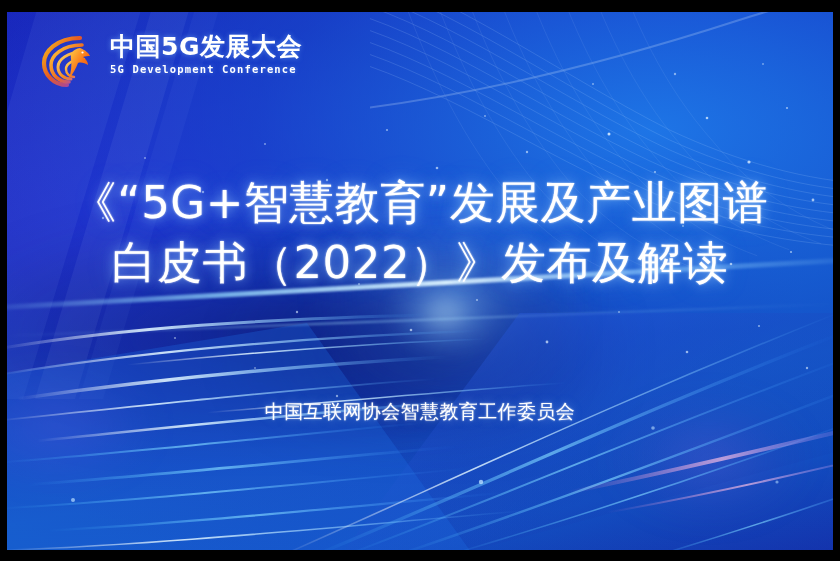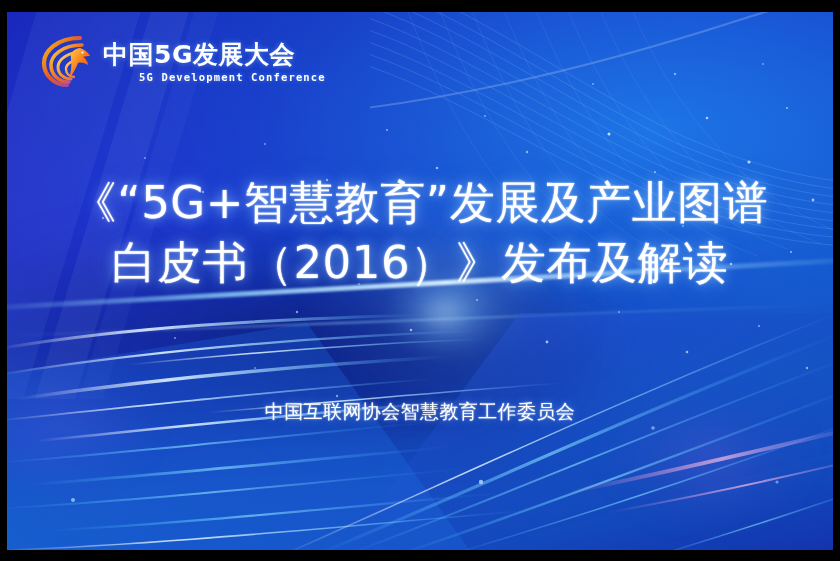--- a/index.html
+++ b/index.html
@@ -110,22 +110,22 @@
   
   .stars { left: 0; top: 0; width: 100%; height: 100%; }
   .stars svg { width: 100%; height: 100%; display: block; }
 
   
   .logo-lockup {
     position: absolute;
     left: 33px;
     top: 20px;
     display: flex;
-    align-items: center;
-    gap: 9px;
+    align-items: flex-start;
+    gap: 16px;
   }
   .logo-mark { width: 54px; height: 58px; display: block; flex: none; }
   .logo-text-wrap { display: flex; flex-direction: column; line-height: 1; padding-top: 2px; }
   .logo-cn {
     font-family: "DejaVu Sans", "Liberation Sans", sans-serif;
     font-size: 25px;
     font-weight: 700;
     color: #ffffff;
     letter-spacing: 0.5px;
     white-space: nowrap;
@@ -133,21 +133,20 @@
   }
   .logo-en {
     margin-top: 5px;
     font-family: "DejaVu Sans Mono", "Liberation Mono", monospace;
     font-size: 10.5px;
     font-weight: 700;
     color: #ffffff;
     letter-spacing: 1.15px;
     white-space: nowrap;
     text-shadow: 0 0 4px rgba(130,190,255,0.5);
-    margin-left: 36px;
   }
 
   
   .title-block {
     position: absolute;
     left: 0;
     top: 161px;
     width: 826px;
     text-align: center;
   }
@@ -378,21 +377,21 @@
         <circle cx="42.5" cy="20.5" r="1.1" fill="#ffffff"></circle>
       </svg>
       <div class="logo-text-wrap">
         <div class="logo-cn">中国5G发展大会</div>
         <div class="logo-en">5G Development Conference</div>
       </div>
     </div>
 
     <div class="title-block">
       <div class="title-line">《“5G+智慧教育”发展及产业图谱</div>
-      <div class="title-line">白皮书（2016）》发布及解读</div>
+      <div class="title-line">白皮书（2022）》发布及解读</div>
     </div>
 
     <div class="credits">
       <div class="credit-line">中国互联网协会智慧教育工作委员会</div>
     </div>
 
   </div>
 </div>
 
 </body></html>

